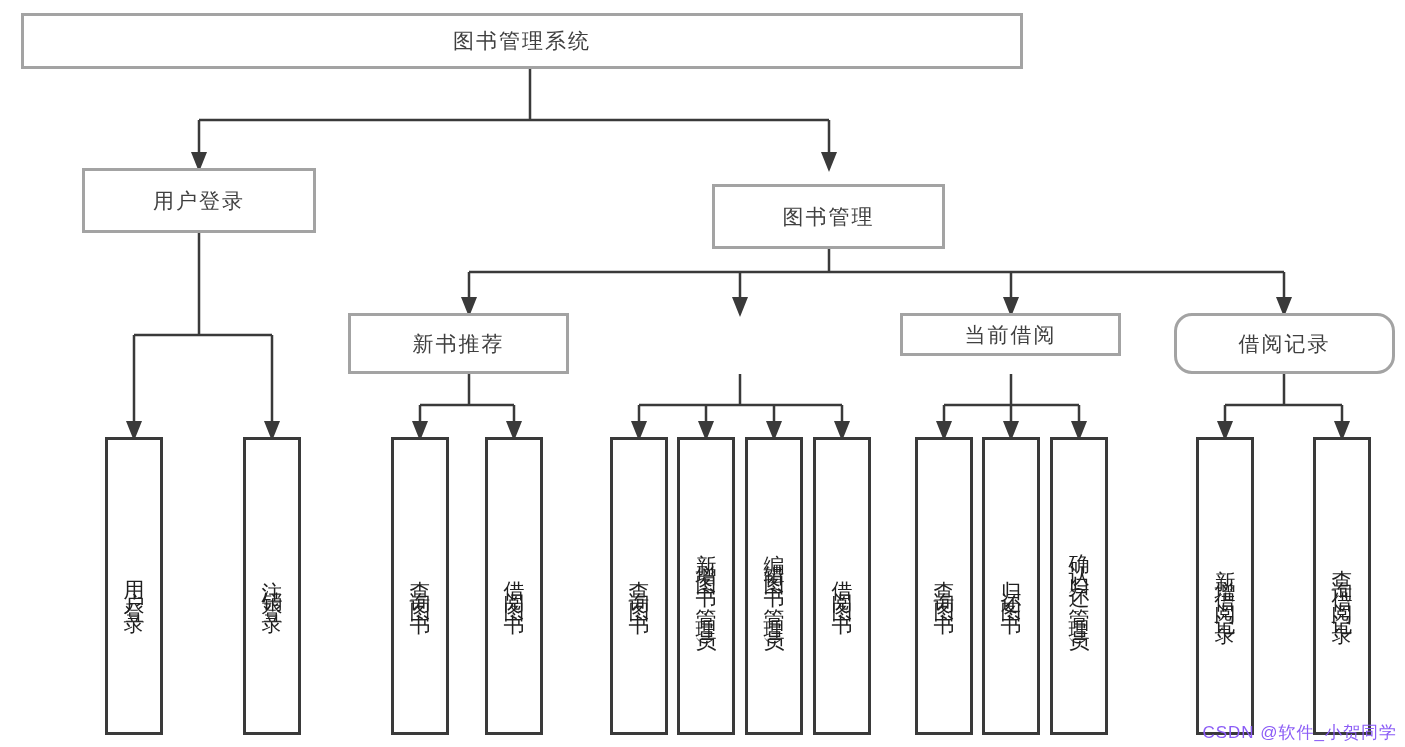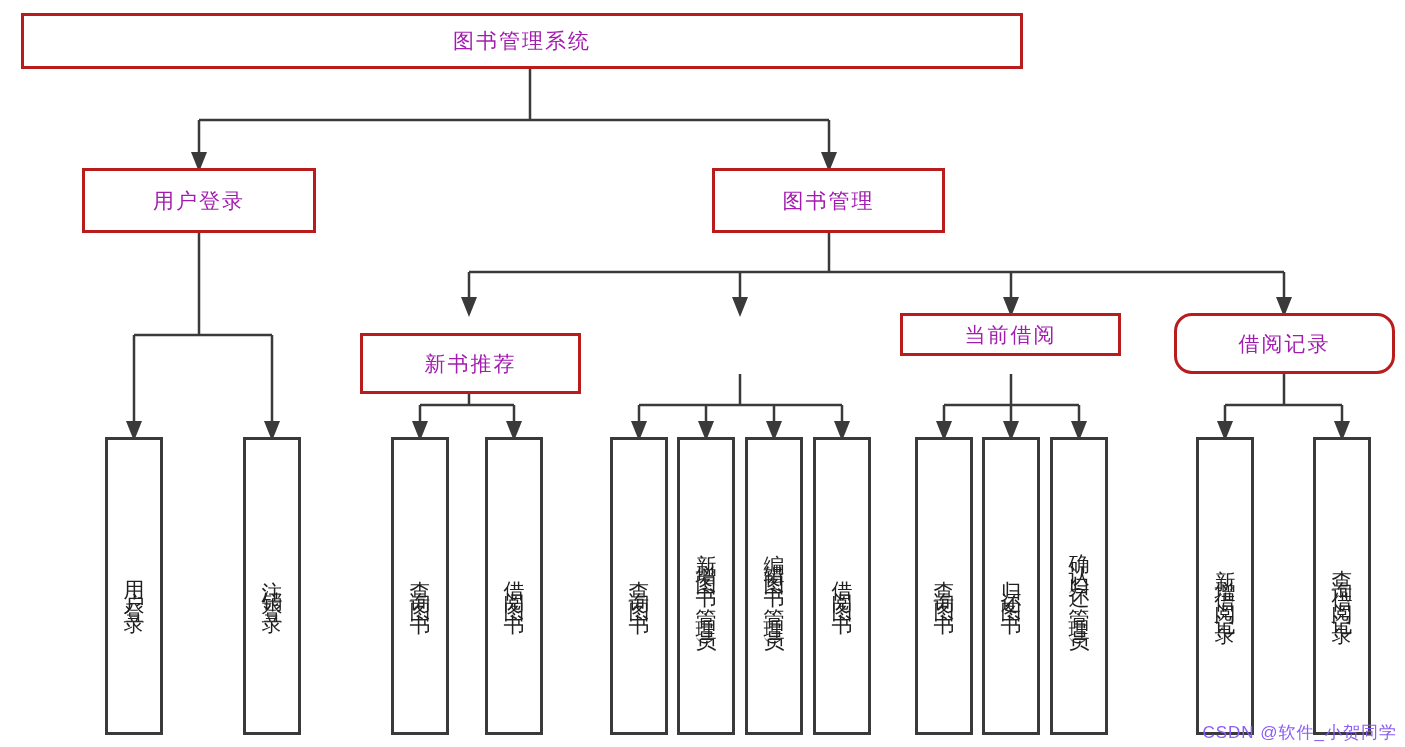--- a/index.html
+++ b/index.html
@@ -17,27 +17,27 @@
   }
   #connectors {
     position: absolute;
     left: 0;
     top: 0;
     z-index: 1;
   }
   .hbox {
     position: absolute;
     box-sizing: border-box;
-    border: 3px solid #b91c1c;
+    border: 3px solid #a3a3a3;
     background: #ffffff;
     display: flex;
     align-items: center;
     justify-content: center;
     font-size: 21px;
-    color: #a21caf;
+    color: #404040;
     letter-spacing: 2px;
     z-index: 2;
   }
   .leaf {
     position: absolute;
     box-sizing: border-box;
     top: 437px;
     width: 58px;
     height: 298px;
     border: 3px solid #3a3a3a;
@@ -110,23 +110,23 @@
       <polygon points="1003,421 1019,421 1011,441"></polygon>
       <polygon points="1071,421 1087,421 1079,441"></polygon>
       <polygon points="1217,421 1233,421 1225,441"></polygon>
       <polygon points="1334,421 1350,421 1342,441"></polygon>
     </g>
   </svg>
 
   <div class="hbox" style="left:21px; top:13px; width:1002px; height:56px;">图书管理系统</div>
 
   <div class="hbox" style="left:82px; top:168px; width:234px; height:65px;">用户登录</div>
-  <div class="hbox" style="left:712px; top:168px; width:233px; height:65px;">图书管理</div>
+  <div class="hbox" style="left:712px; top:184px; width:233px; height:65px;">图书管理</div>
 
-  <div class="hbox" style="left:360px; top:313px; width:221px; height:61px;margin-top:20px;">新书推荐</div>
+  <div class="hbox" style="left:348px; top:313px; width:221px; height:61px;">新书推荐</div>
   <div class="hbox" style="left:900px; top:313px; width:221px; height:43px;">当前借阅</div>
   <div class="hbox" style="left:1174px; top:313px; width:221px; height:61px;border-radius:18px;">借阅记录</div>
 
   <div class="leaf" style="left:105px;">
     <span class="vtext">用户登录</span>
   </div>
   <div class="leaf" style="left:243px;">
     <span class="vtext">注销登录</span>
   </div>
 

